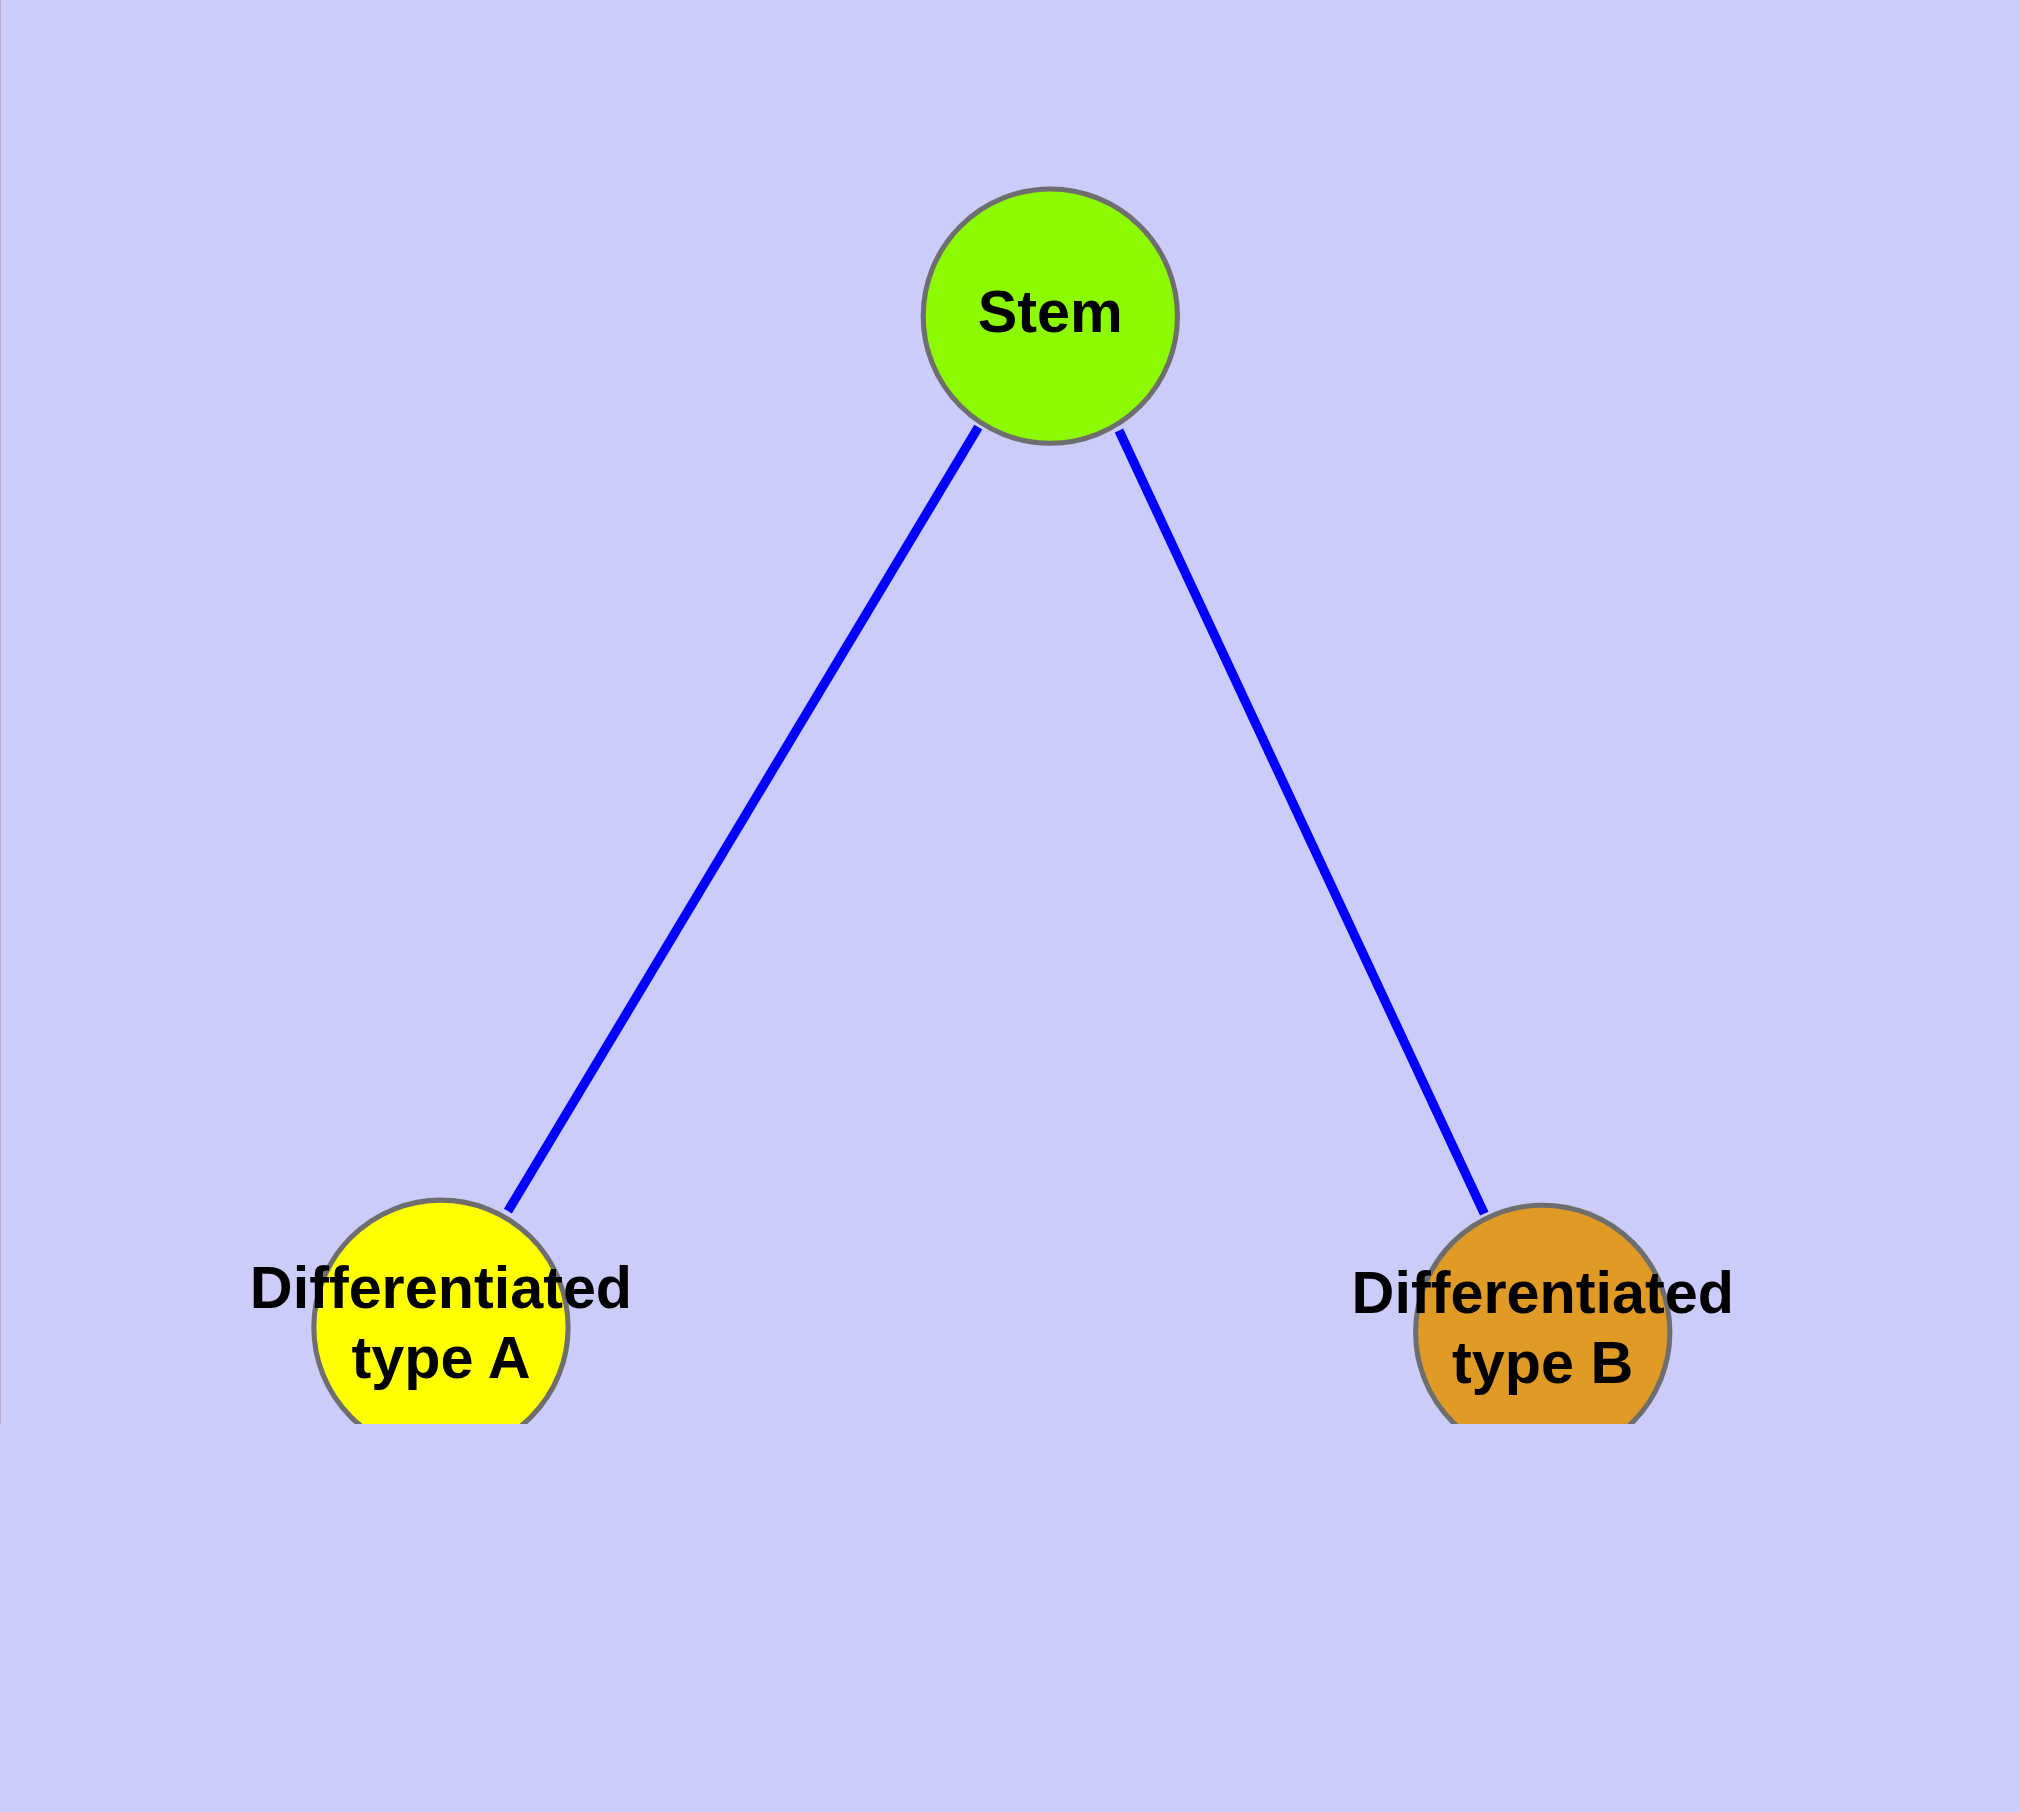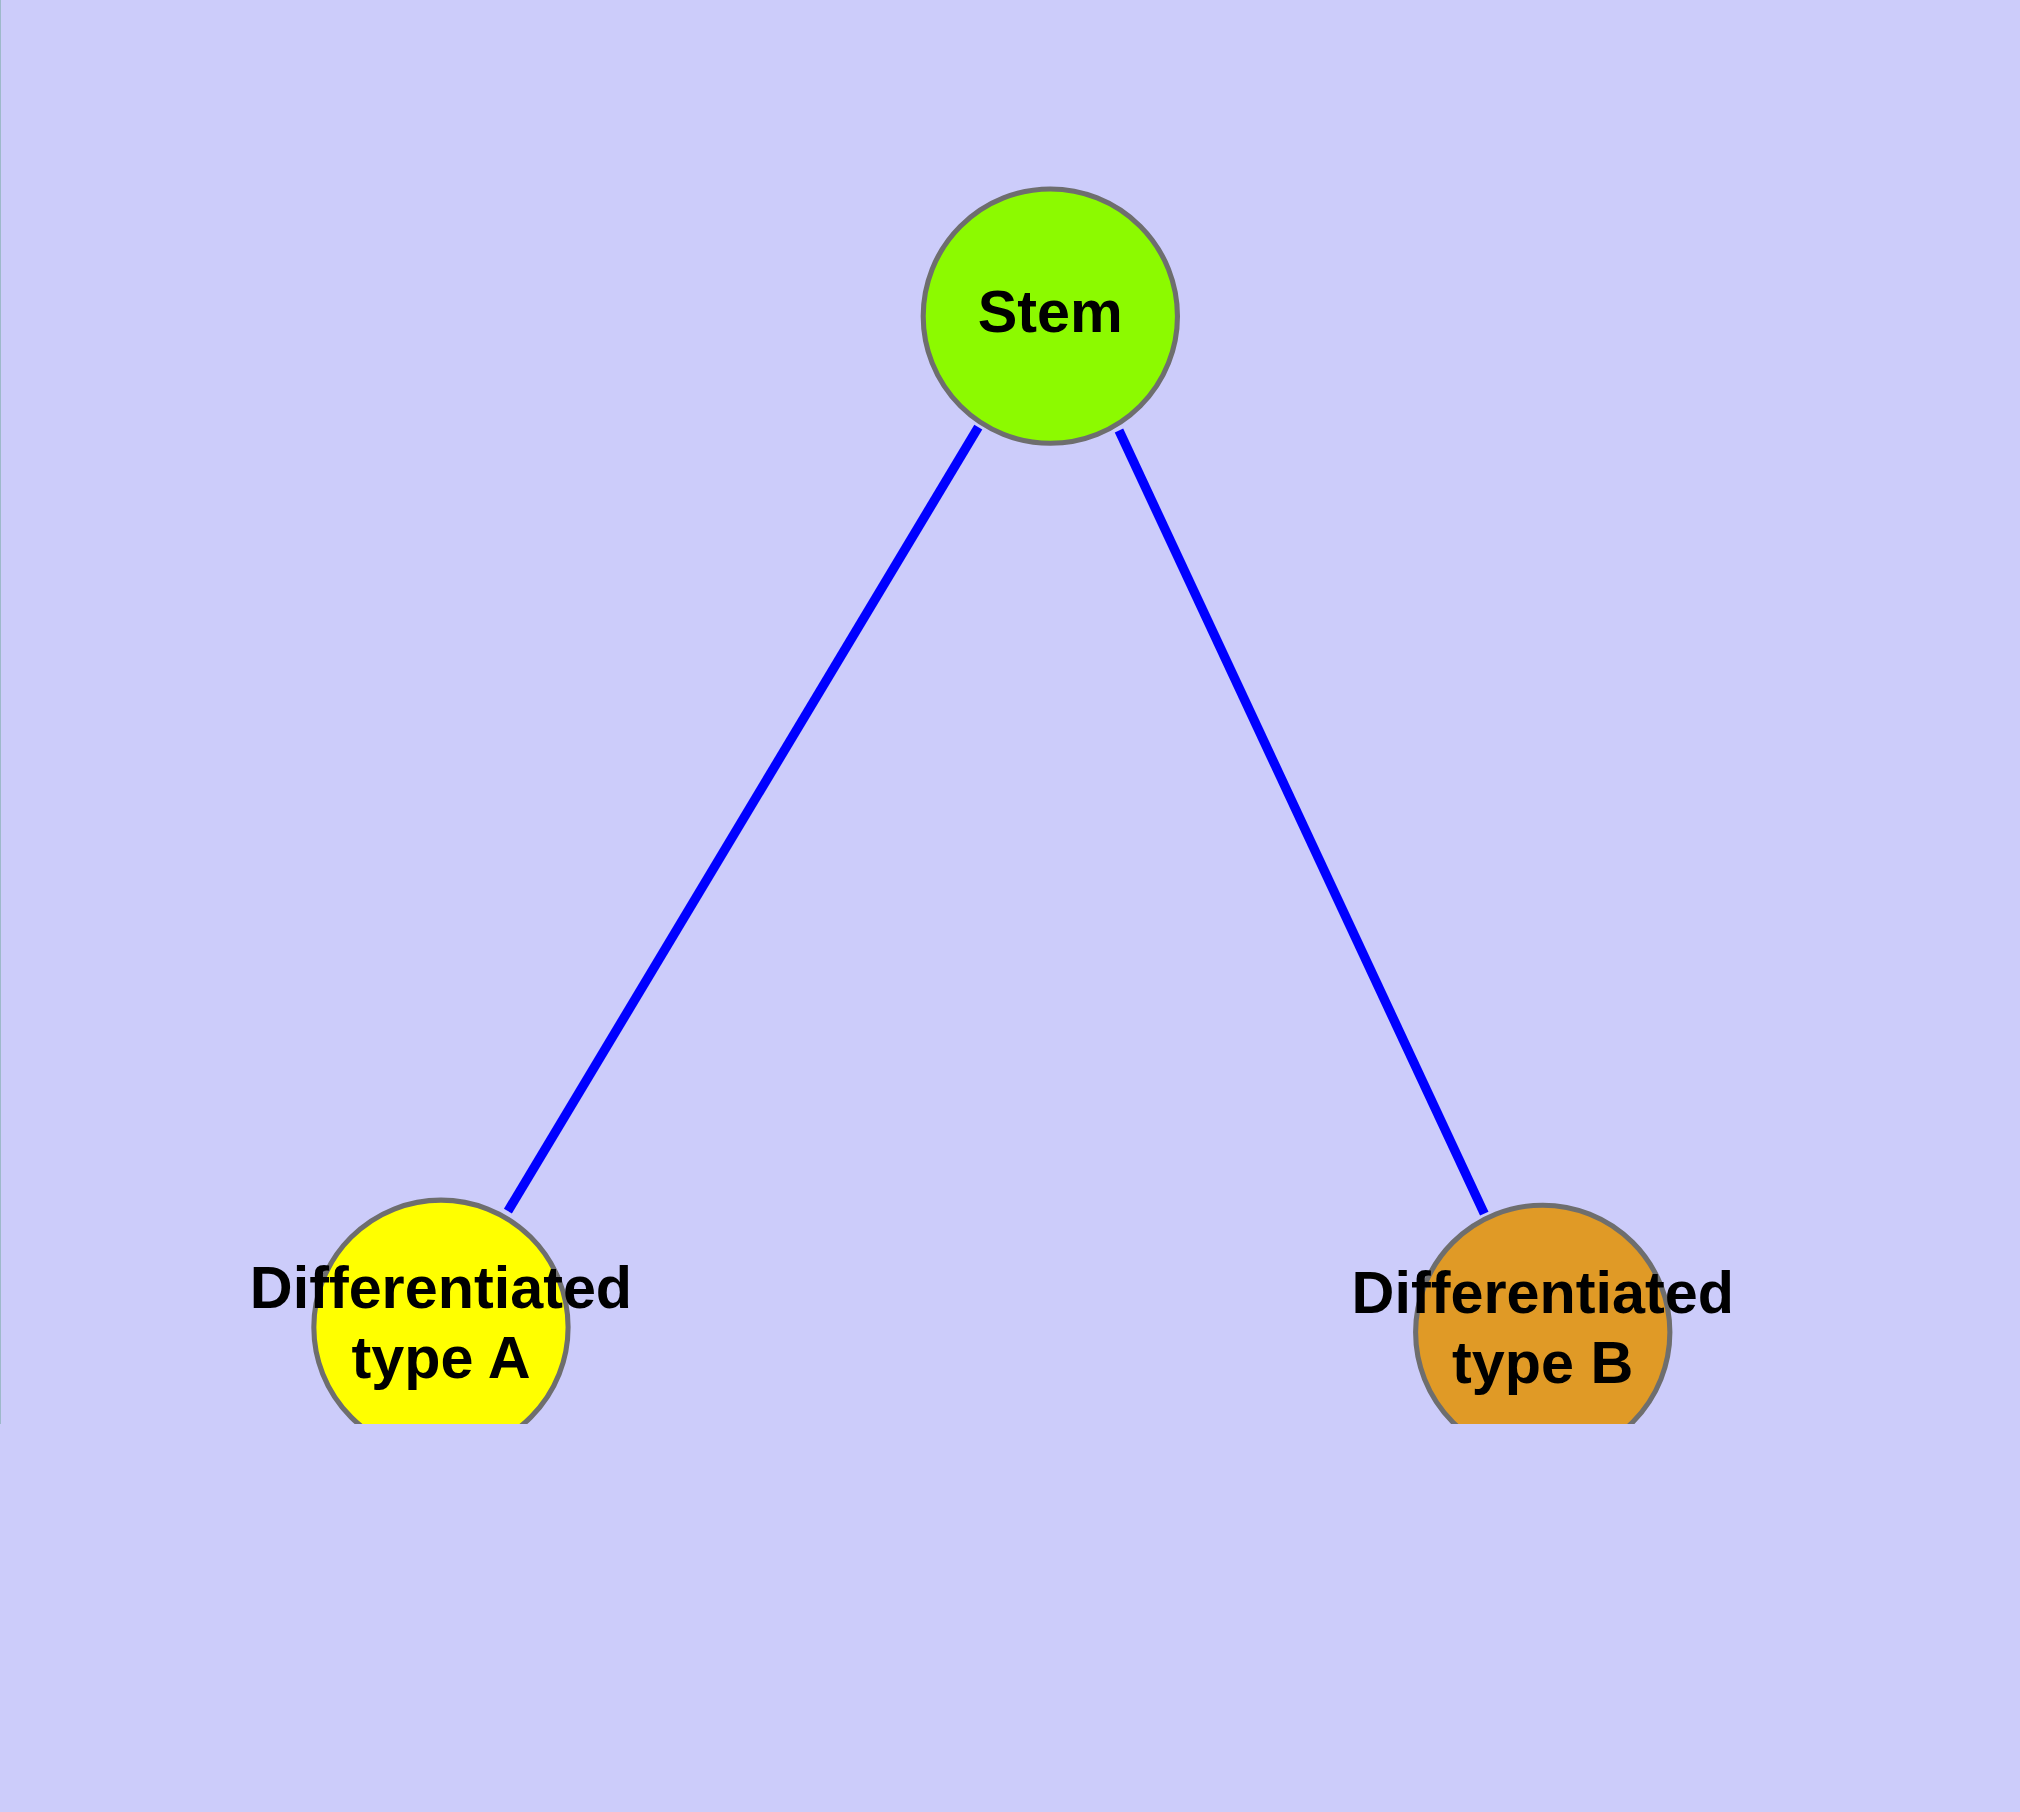--- a/index.html
+++ b/index.html
@@ -5,21 +5,21 @@
 <style>
   html, body {
     margin: 0;
     padding: 0;
     background: #ccccfa;
   }
   #canvas {
     position: relative;
     width: 2021px;
     height: 1424px;
-    background: #15803d;
+    background: #c2410c;
     overflow: hidden;
     font-family: "Liberation Sans", sans-serif;
   }
   #graph-svg {
     position: absolute;
     left: 0;
     top: 0;
     width: 2021px;
     height: 1812px;
   }

